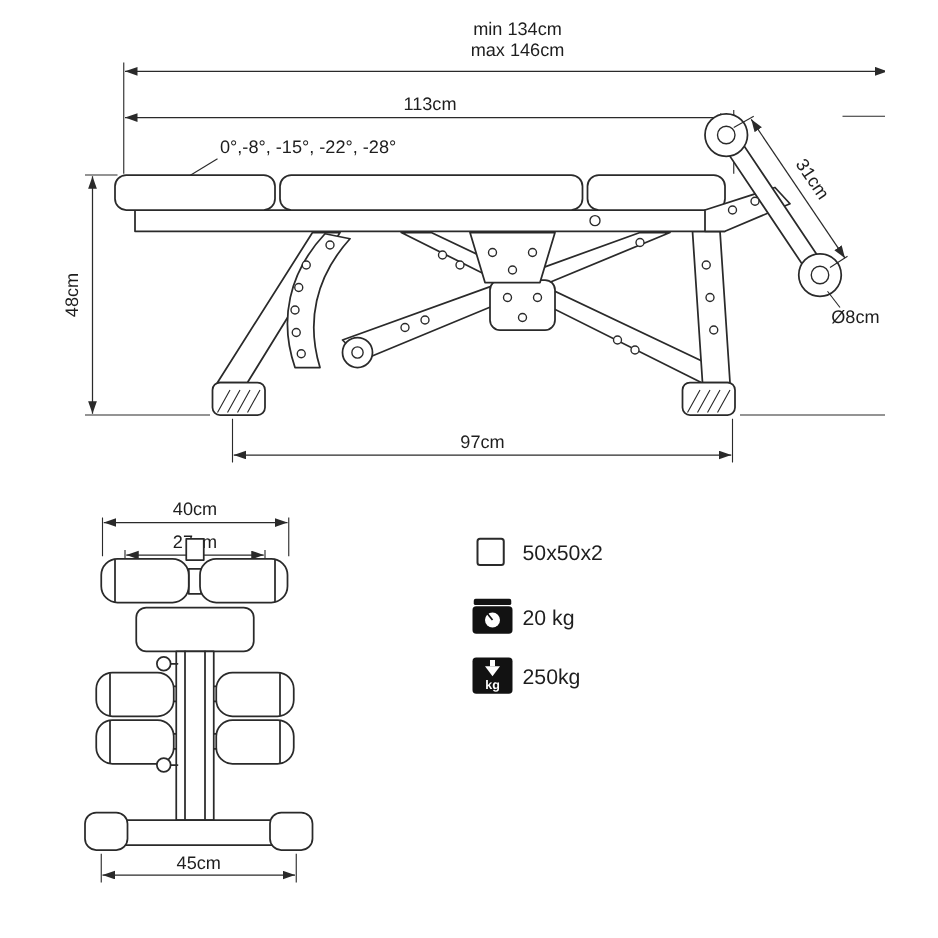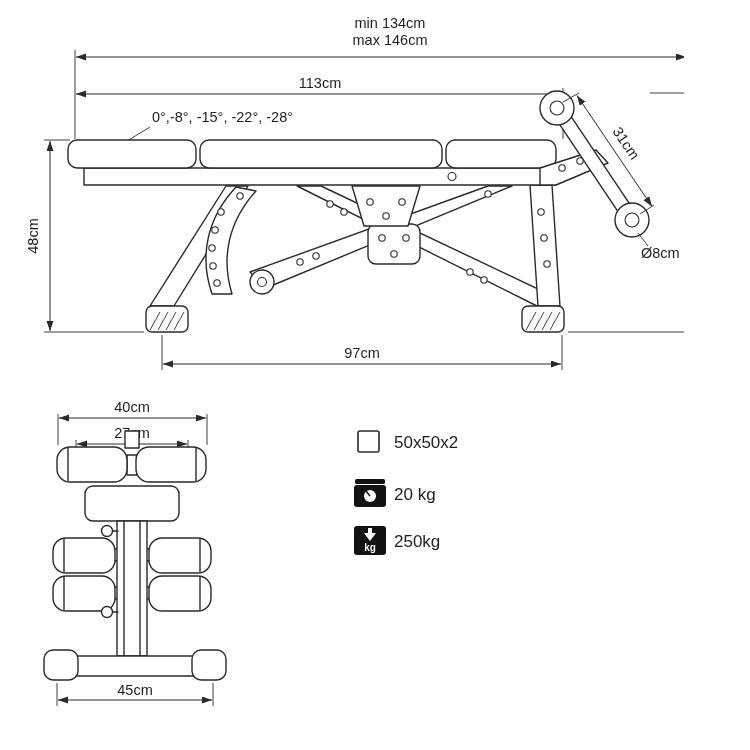--- a/index.html
+++ b/index.html
@@ -1,16 +1,16 @@
 <!DOCTYPE html>
 <html><head>
 <meta charset="utf-8">
 <style>
   html,body{margin:0;padding:0;background:#ffffff;}
-  .canvas{width:684px;height:750px;background:#ffffff;position:relative;overflow:hidden;}
+  .canvas{width:684px;height:750px;background:#ffffff;position:relative;overflow:hidden;margin-left:24px;}
   svg text{font-family:"Liberation Sans", sans-serif;}
   .dim-t{font-size:14.5px;fill:#1e1e1e;}
   .spec-t{font-size:17px;fill:#1e1e1e;}
   .icon-t{font-size:10px;font-weight:bold;fill:#ffffff;}
   .ext{stroke:#2a2a2a;stroke-width:0.9;fill:none;}
   .diml{stroke:#2a2a2a;stroke-width:1;fill:none;}
   .ln{stroke:#2a2a2a;stroke-width:1.4;fill:#ffffff;stroke-linejoin:round;}
   .lnf{stroke:#2a2a2a;stroke-width:1.4;fill:none;stroke-linejoin:round;stroke-linecap:round;}
   .hole{stroke:#2a2a2a;stroke-width:1.1;fill:#ffffff;}
   .hatch{stroke:#2a2a2a;stroke-width:0.9;}

